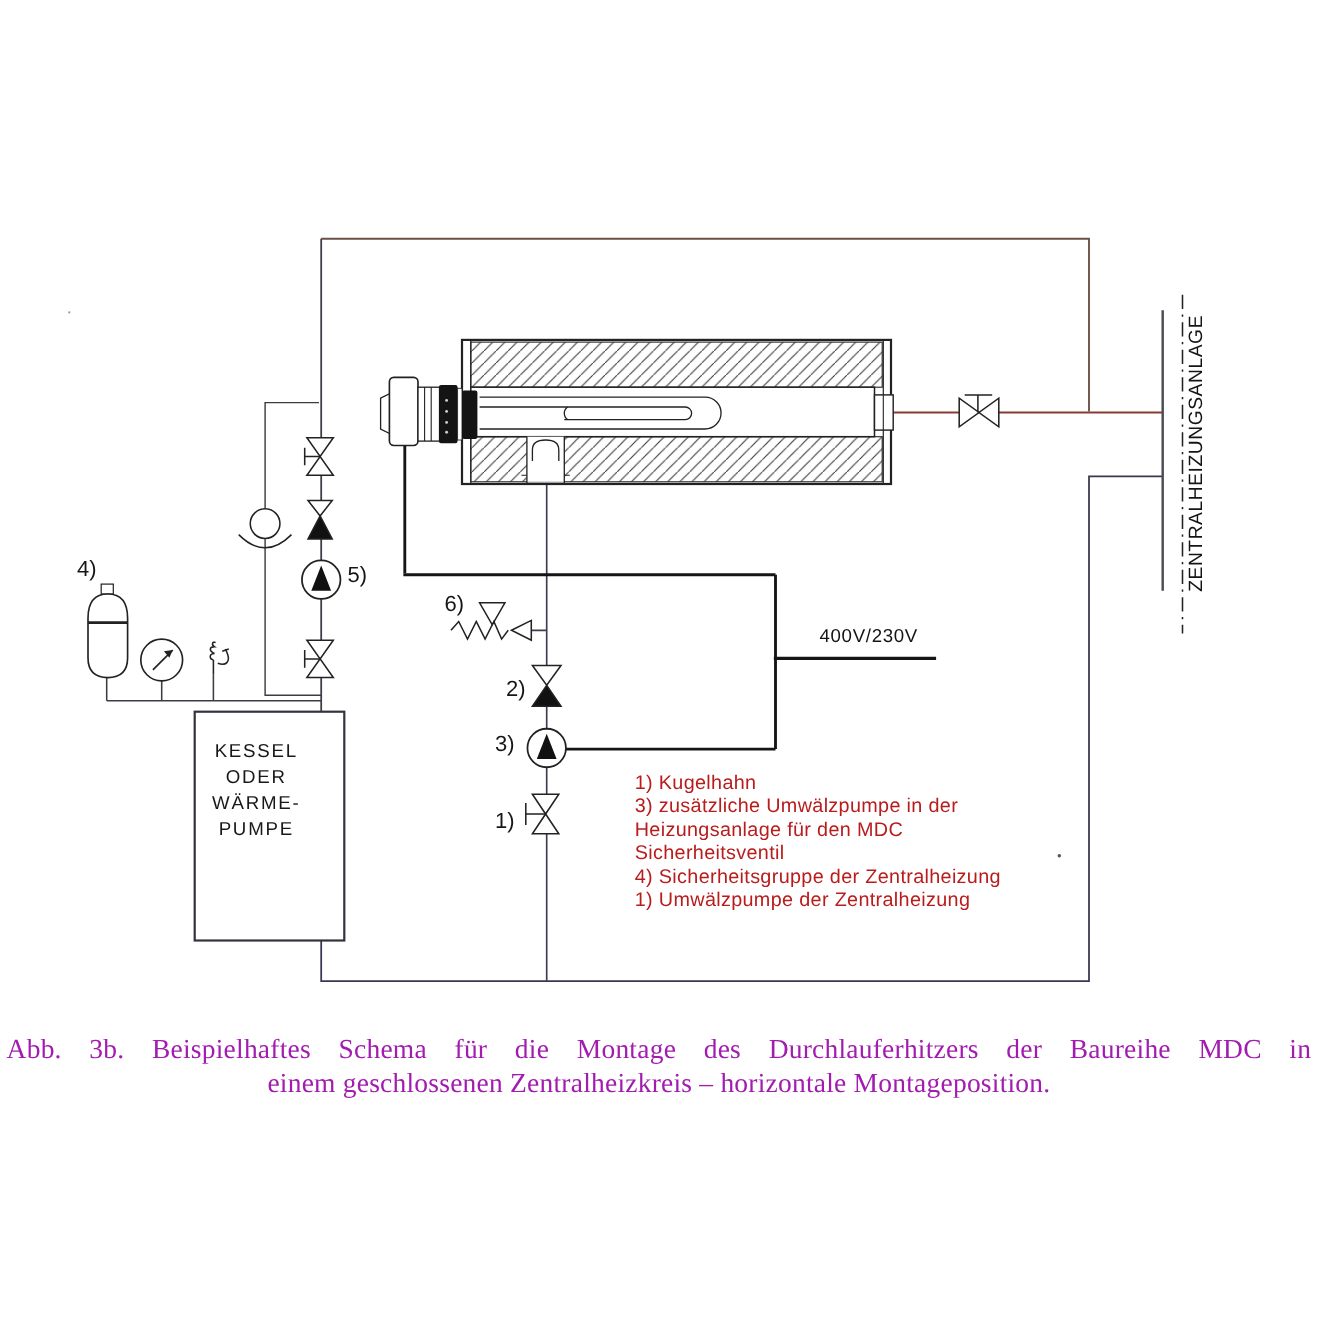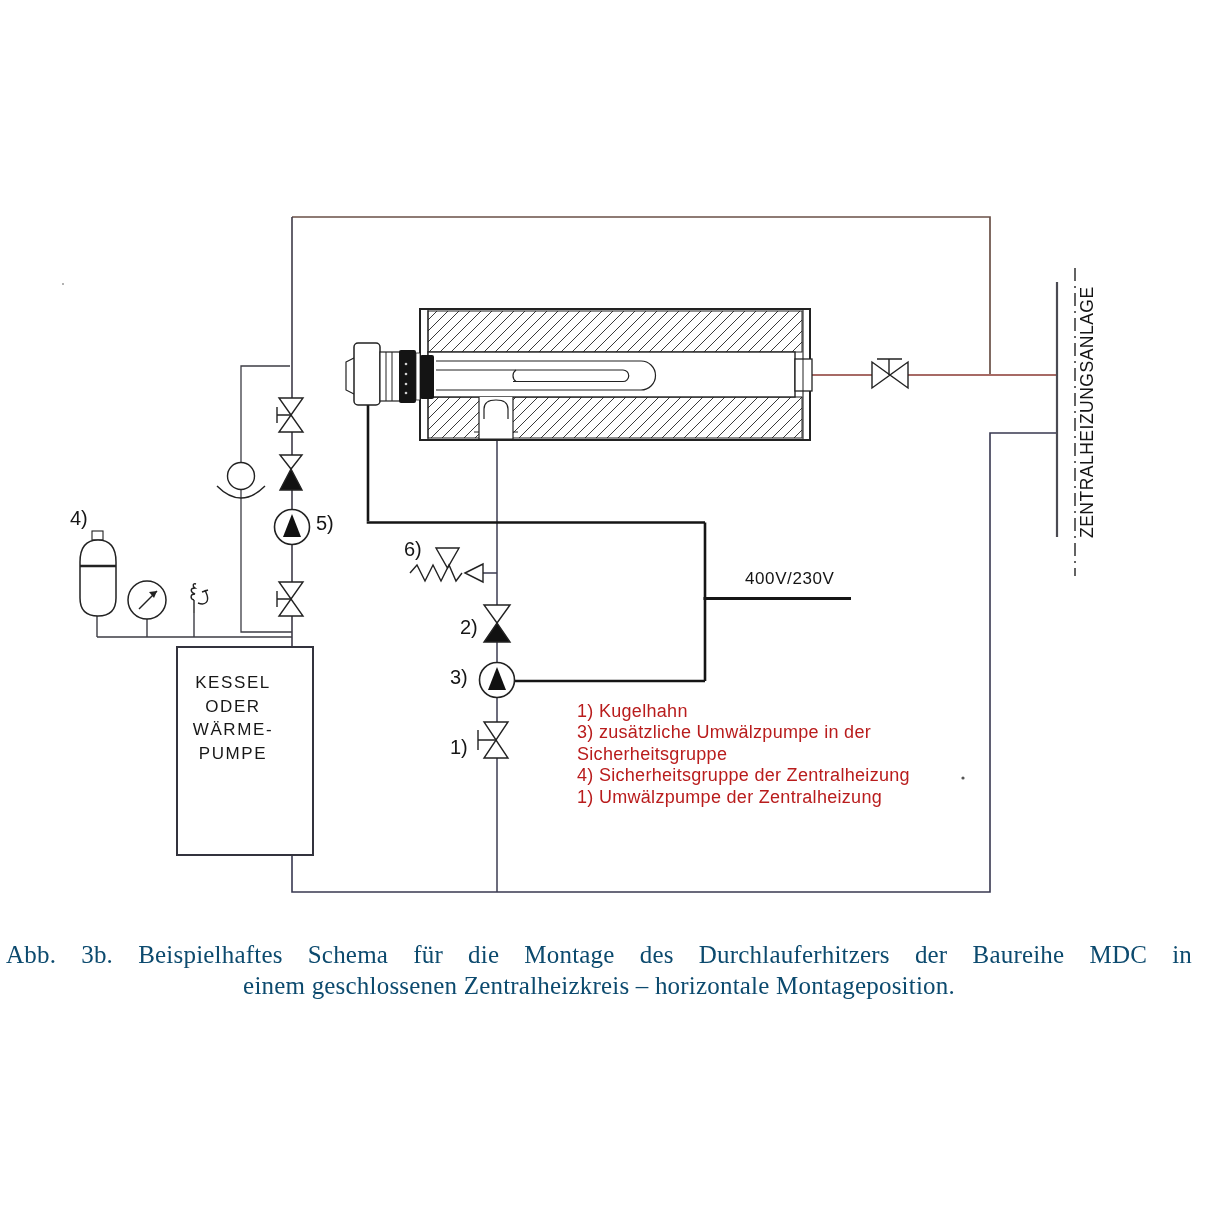--- a/index.html
+++ b/index.html
@@ -9,21 +9,21 @@
   .lbl{position:absolute;font-size:20px;color:#161616;white-space:nowrap;}
   .power-label{position:absolute;left:745px;top:569px;font-size:17px;letter-spacing:.6px;color:#141414;}
   .kessel-label{position:absolute;left:177px;top:671px;width:112px;text-align:center;
                 font-size:17px;line-height:23.5px;letter-spacing:1.6px;color:#181818;}
   .zha-label{position:absolute;left:1077px;top:280px;height:258px;width:24px;
              writing-mode:vertical-rl;transform:rotate(180deg);transform-origin:50% 50%;
              font-size:17.5px;letter-spacing:.5px;color:#141414;white-space:nowrap;}
   .legend{position:absolute;left:577px;top:701px;font-size:18px;line-height:21.4px;
           letter-spacing:.3px;color:#b91c1c;}
   .caption{position:absolute;left:6px;width:1186px;font-family:"Liberation Serif","DejaVu Serif",serif;
-           font-size:25px;color:#0c4a6e;letter-spacing:.2px;}
+           font-size:25px;color:#a21caf;letter-spacing:.2px;}
   .caption.l1{top:941px;text-align:justify;text-align-last:justify;}
   .caption.l2{top:972px;text-align:center;}
 </style>
 </head>
 <body>
 
 <div class="canvas">
 
   <svg class="diagram" width="1214" height="1214" viewBox="0 0 1214 1214">
     <defs>
@@ -200,21 +200,22 @@
     <div>ODER</div>
     <div>WÄRME-</div>
     <div>PUMPE</div>
   </div>
 
   <div class="zha-label">ZENTRALHEIZUNGSANLAGE</div>
 
   <div class="legend">
     <div>1) Kugelhahn</div>
     <div>3) zusätzliche Umwälzpumpe in der</div>
-    <div>Sicherheitsgruppe</div>
+    <div>Heizungsanlage für den MDC</div>
+    <div>Sicherheitsventil</div>
     <div>4) Sicherheitsgruppe der Zentralheizung</div>
     <div>1) Umwälzpumpe der Zentralheizung</div>
   </div>
 
   <div class="caption l1">Abb. 3b. Beispielhaftes Schema für die Montage des Durchlauferhitzers der Baureihe MDC in</div>
   <div class="caption l2">einem geschlossenen Zentralheizkreis – horizontale Montageposition.</div>
 
 </div>
 
 </body></html>

